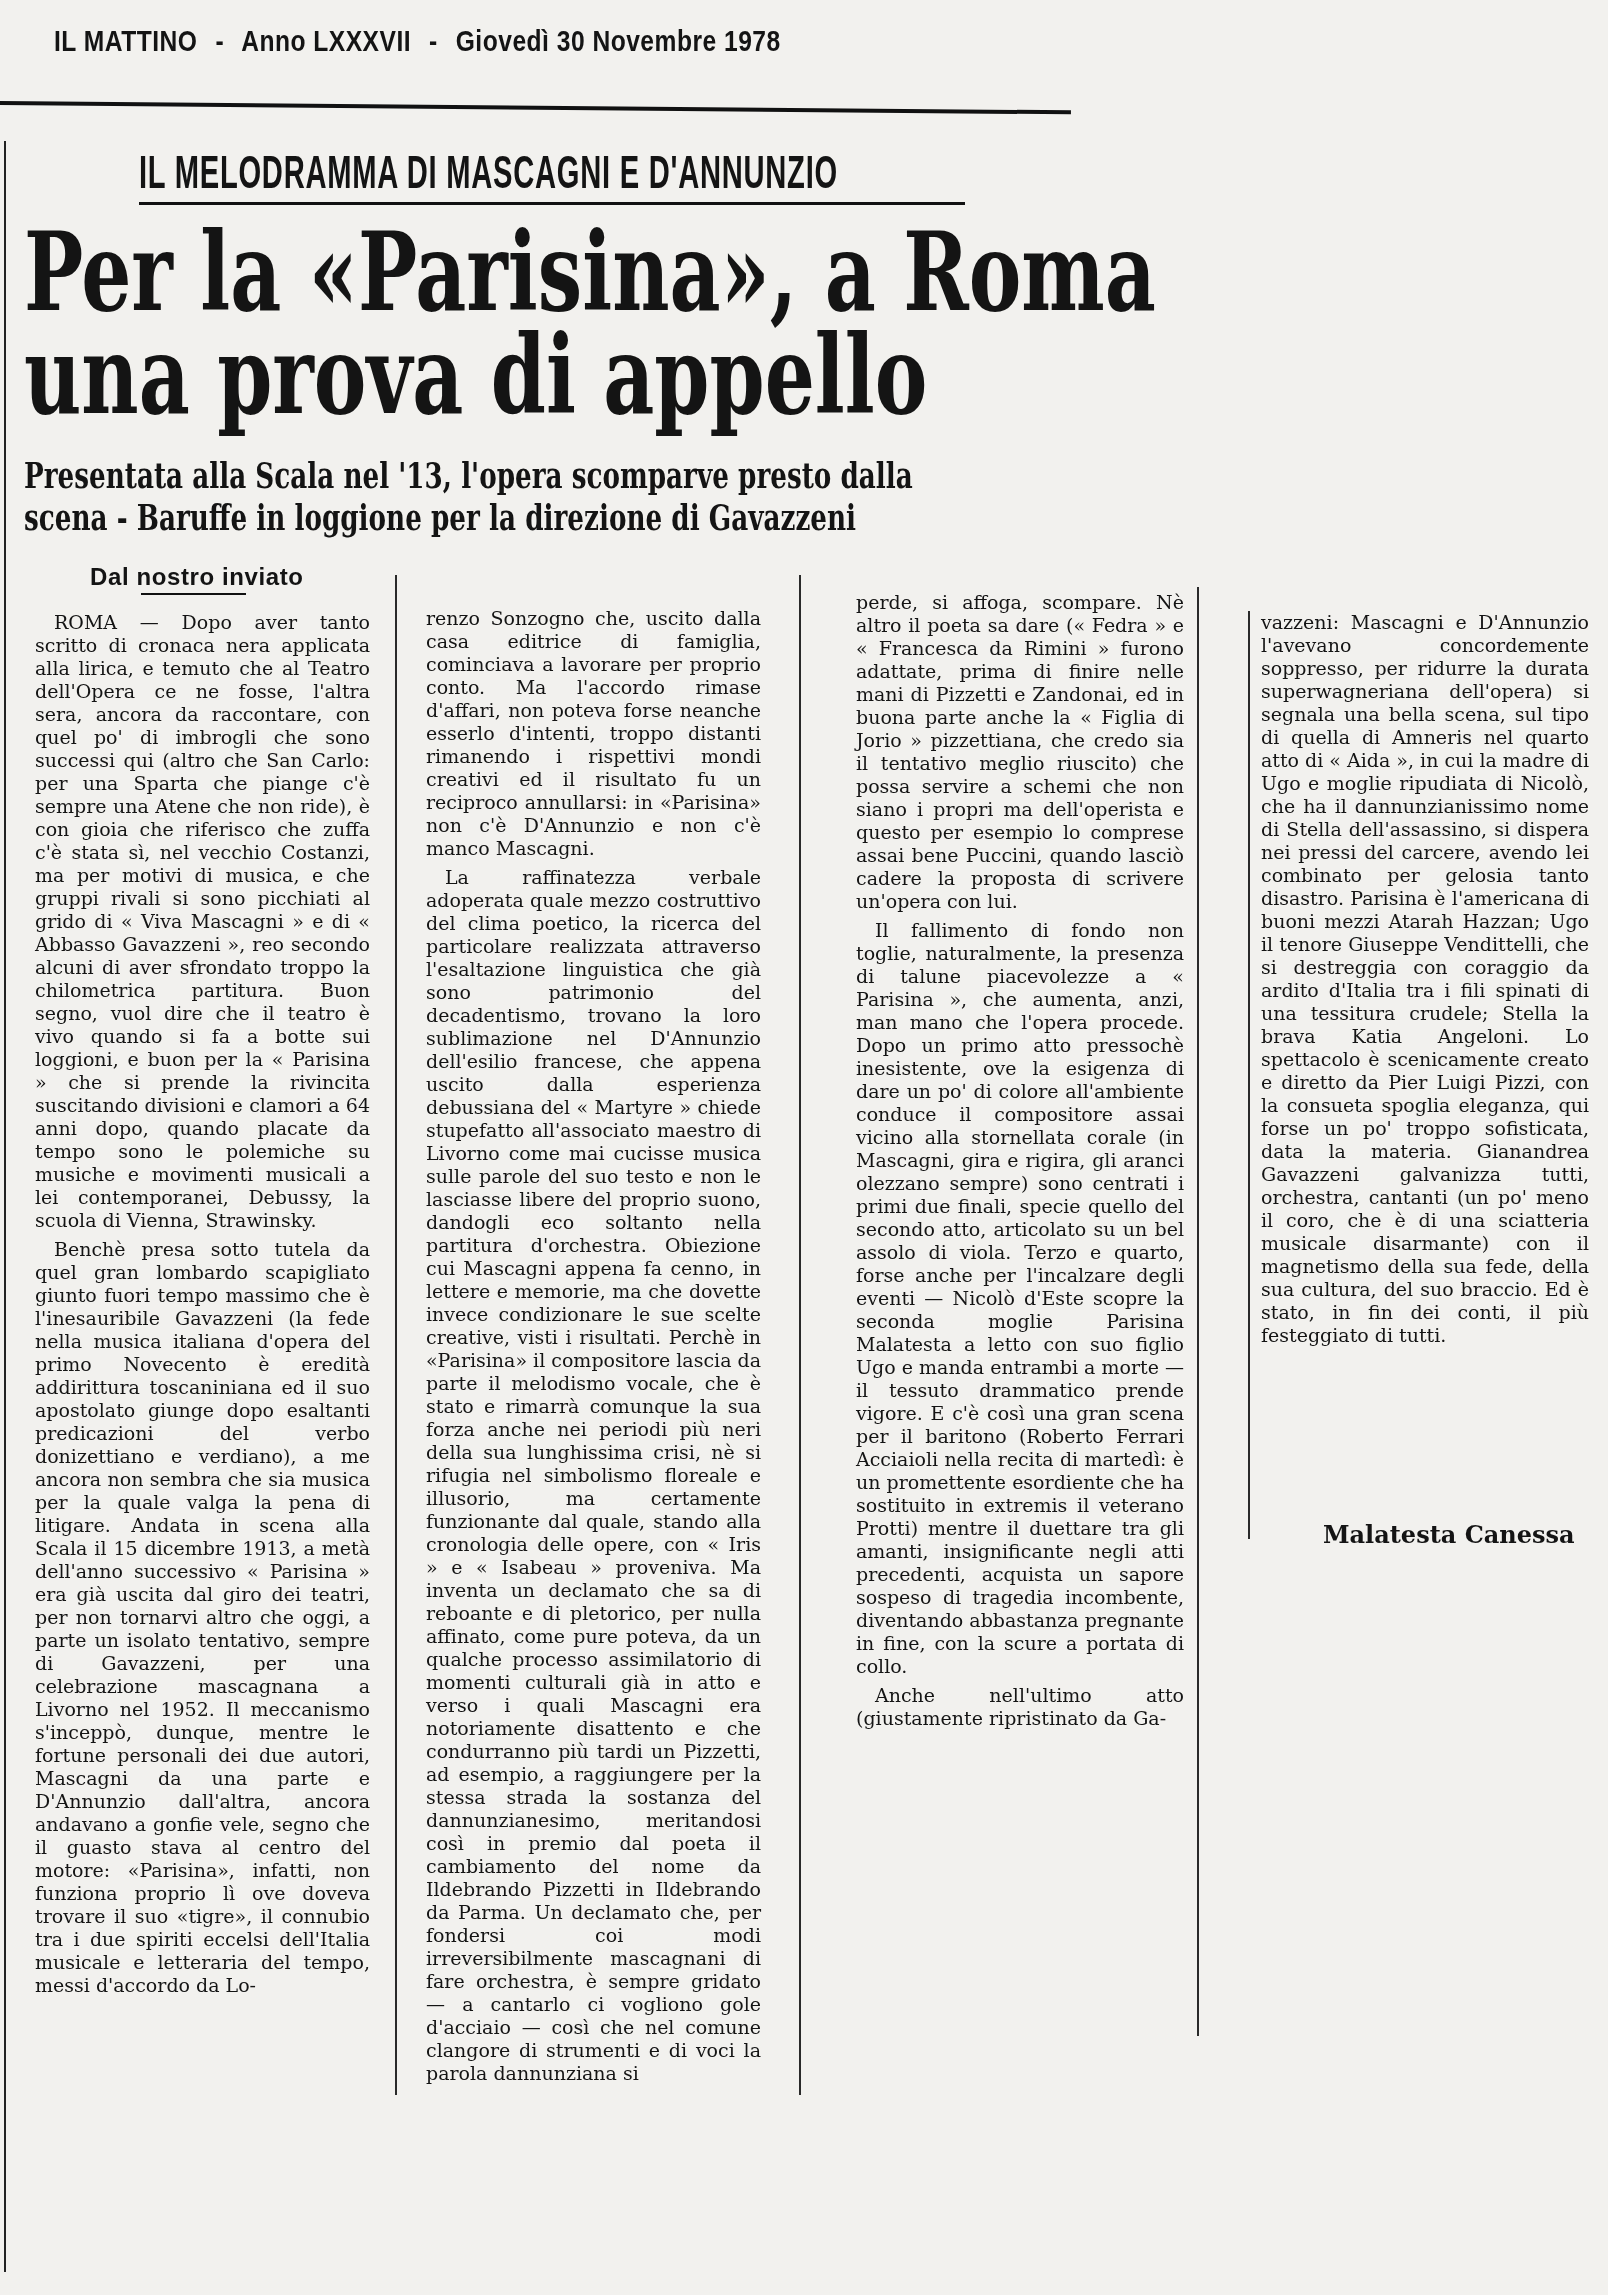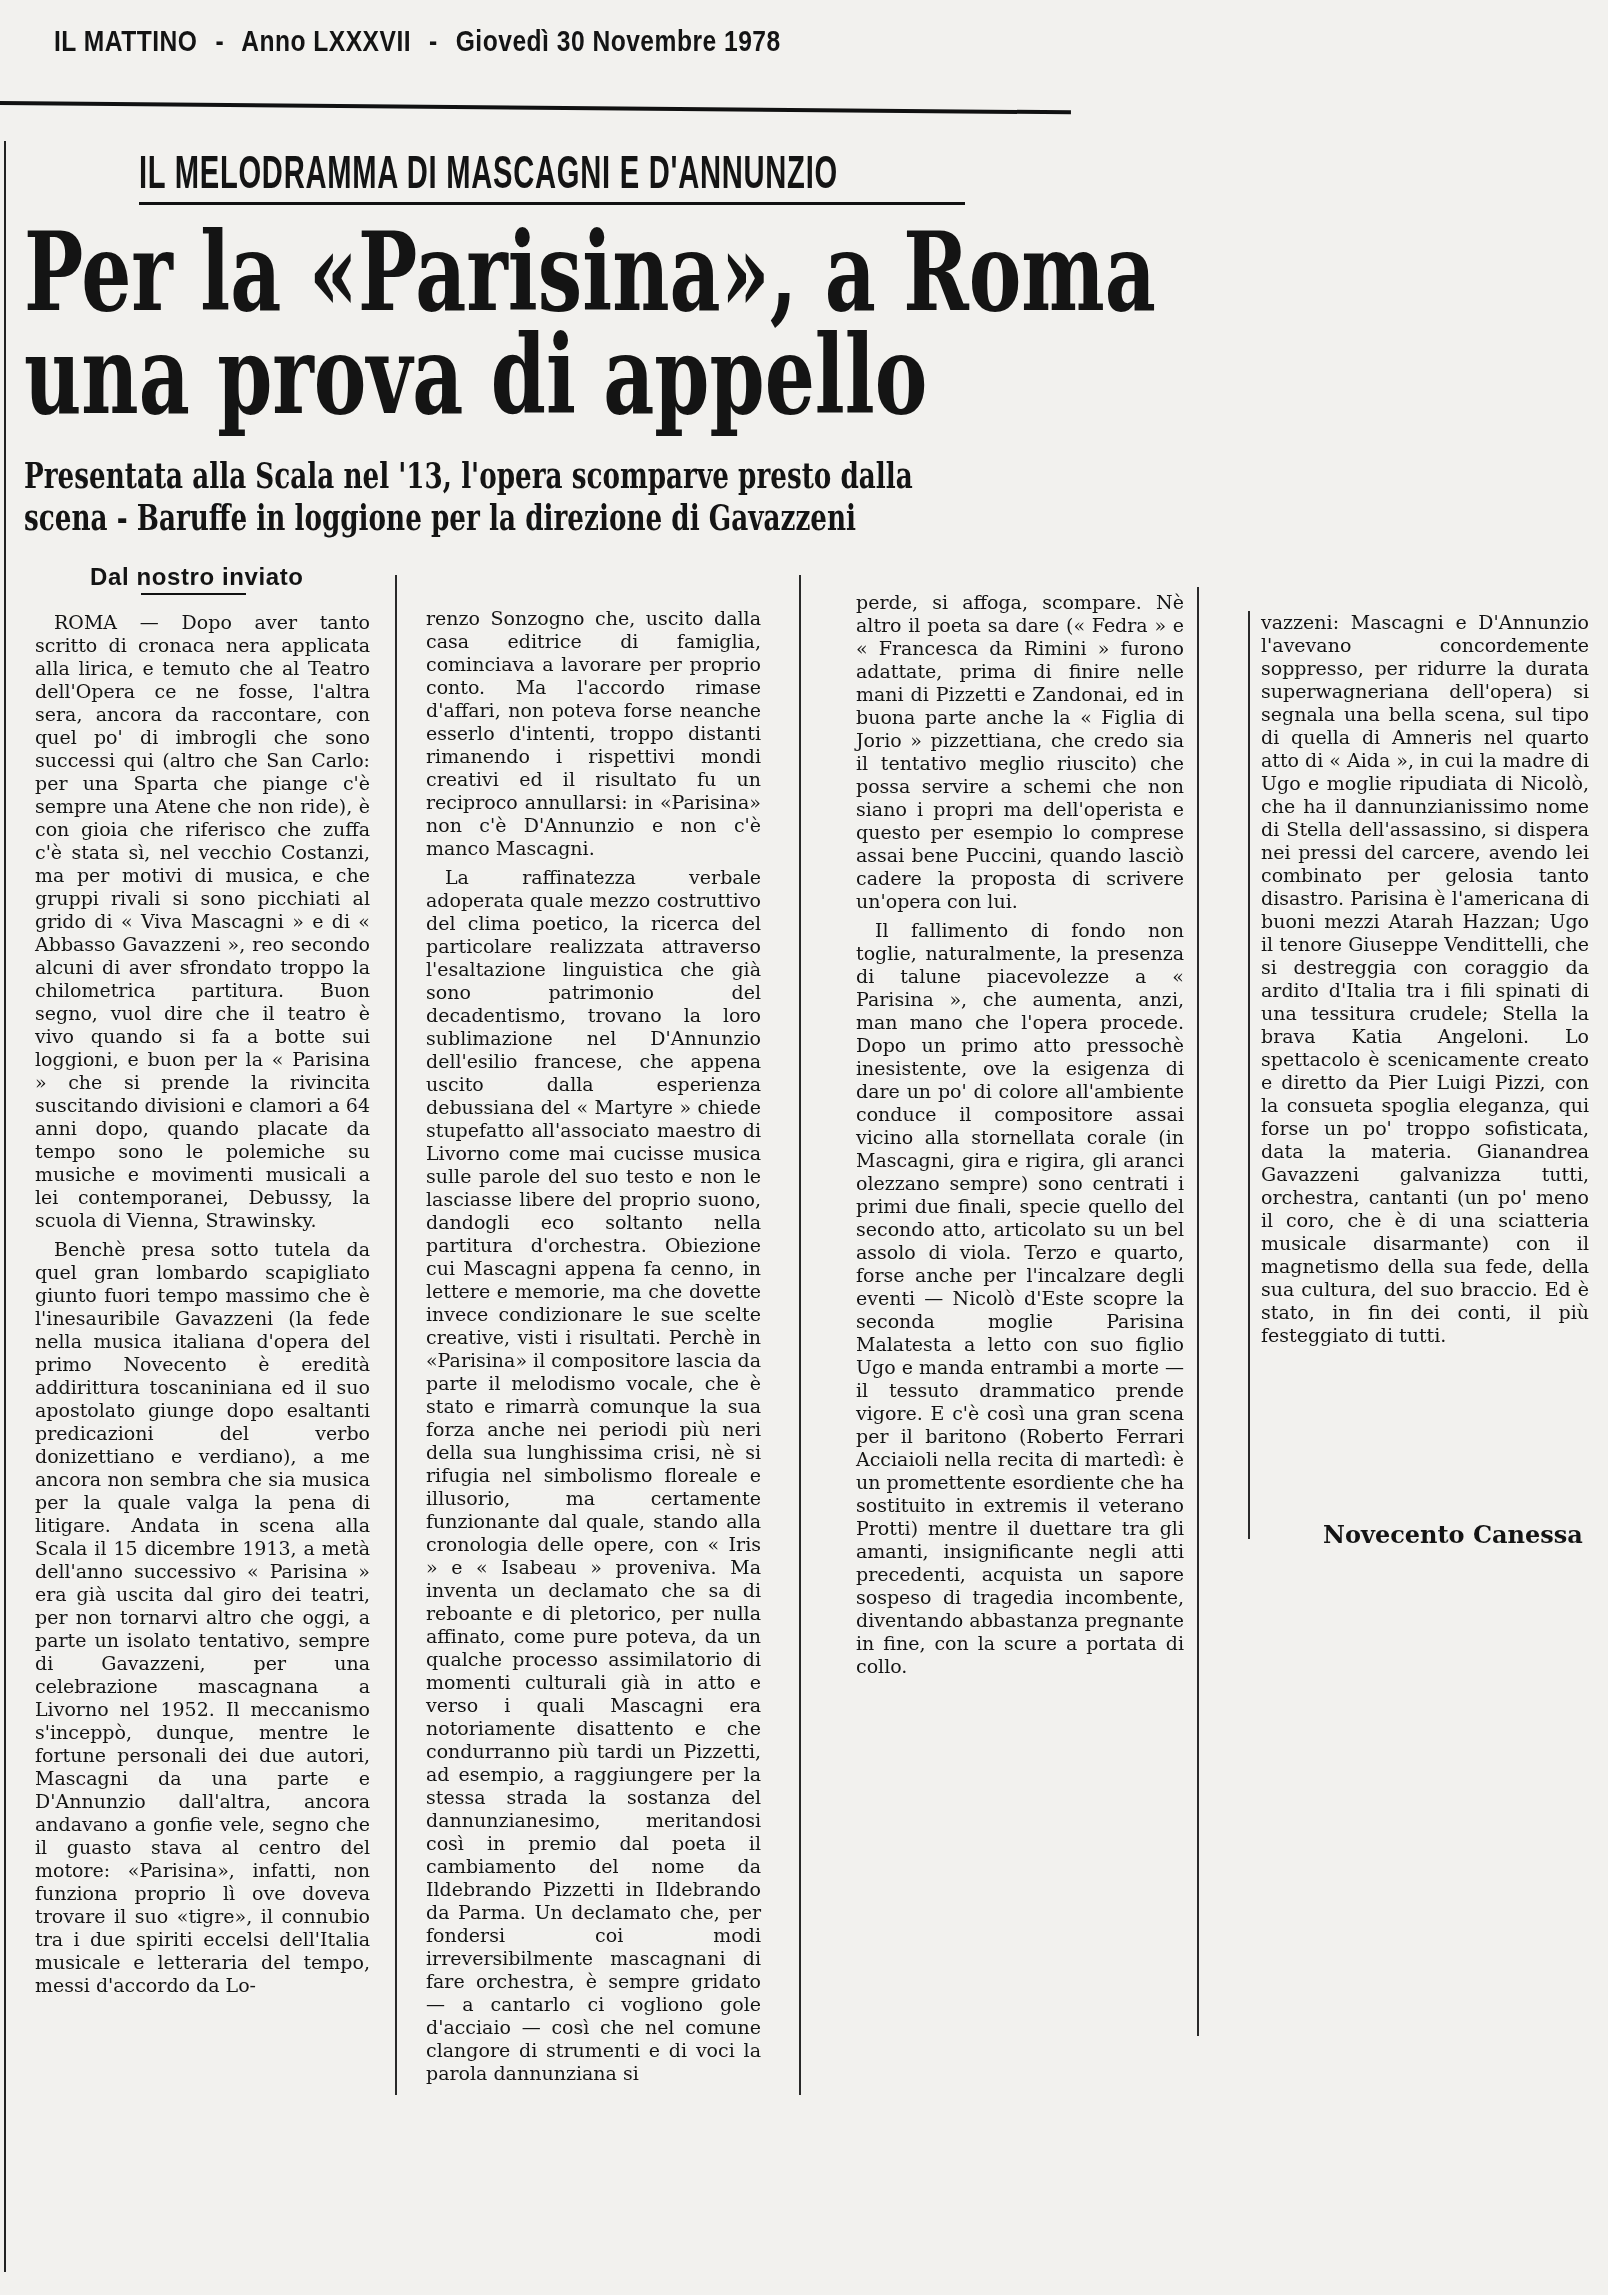--- a/index.html
+++ b/index.html
@@ -108,20 +108,21 @@
 </div>
 
 <div class="col col2">
   <p class="cont">renzo Sonzogno che, uscito dalla casa editrice di famiglia, cominciava a lavorare per proprio conto. Ma l'accordo rimase d'affari, non poteva forse neanche esserlo d'intenti, troppo distanti rimanendo i rispettivi mondi creativi ed il risultato fu un reciproco annullarsi: in «Parisina» non c'è D'Annunzio e non c'è manco Mascagni.</p>
   <p>La raffinatezza verbale adoperata quale mezzo costruttivo del clima poetico, la ricerca del particolare realizzata attraverso l'esaltazione linguistica che già sono patrimonio del decadentismo, trovano la loro sublimazione nel D'Annunzio dell'esilio francese, che appena uscito dalla esperienza debussiana del « Martyre » chiede stupefatto all'associato maestro di Livorno come mai cucisse musica sulle parole del suo testo e non le lasciasse libere del proprio suono, dandogli eco soltanto nella partitura d'orchestra. Obiezione cui Mascagni appena fa cenno, in lettere e memorie, ma che dovette invece condizionare le sue scelte creative, visti i risultati. Perchè in «Parisina» il compositore lascia da parte il melodismo vocale, che è stato e rimarrà comunque la sua forza anche nei periodi più neri della sua lunghissima crisi, nè si rifugia nel simbolismo floreale e illusorio, ma certamente funzionante dal quale, stando alla cronologia delle opere, con « Iris » e « Isabeau » proveniva. Ma inventa un declamato che sa di reboante e di pletorico, per nulla affinato, come pure poteva, da un qualche processo assimilatorio di momenti culturali già in atto e verso i quali Mascagni era notoriamente disattento e che condurranno più tardi un Pizzetti, ad esempio, a raggiungere per la stessa strada la sostanza del dannunzianesimo, meritandosi così in premio dal poeta il cambiamento del nome da Ildebrando Pizzetti in Ildebrando da Parma. Un declamato che, per fondersi coi modi irreversibilmente mascagnani di fare orchestra, è sempre gridato — a cantarlo ci vogliono gole d'acciaio — così che nel comune clangore di strumenti e di voci la parola dannunziana si</p>
 </div>
 
 <div class="col col3">
   <p class="cont">perde, si affoga, scompare. Nè altro il poeta sa dare (« Fedra » e « Francesca da Rimini » furono adattate, prima di finire nelle mani di Pizzetti e Zandonai, ed in buona parte anche la « Figlia di Jorio » pizzettiana, che credo sia il tentativo meglio riuscito) che possa servire a schemi che non siano i propri ma dell'operista e questo per esempio lo comprese assai bene Puccini, quando lasciò cadere la proposta di scrivere un'opera con lui.</p>
   <p>Il fallimento di fondo non toglie, naturalmente, la presenza di talune piacevolezze a « Parisina », che aumenta, anzi, man mano che l'opera procede. Dopo un primo atto pressochè inesistente, ove la esigenza di dare un po' di colore all'ambiente conduce il compositore assai vicino alla stornellata corale (in Mascagni, gira e rigira, gli aranci olezzano sempre) sono centrati i primi due finali, specie quello del secondo atto, articolato su un bel assolo di viola. Terzo e quarto, forse anche per l'incalzare degli eventi — Nicolò d'Este scopre la seconda moglie Parisina Malatesta a letto con suo figlio Ugo e manda entrambi a morte — il tessuto drammatico prende vigore. E c'è così una gran scena per il baritono (Roberto Ferrari Acciaioli nella recita di martedì: è un promettente esordiente che ha sostituito in extremis il veterano Protti) mentre il duettare tra gli amanti, insignificante negli atti precedenti, acquista un sapore sospeso di tragedia incombente, diventando abbastanza pregnante in fine, con la scure a portata di collo.</p>
+  <p>Anche nell'ultimo atto (giustamente ripristinato da Ga-</p>
 </div>
 
 <div class="col col4">
   <p class="cont"><span>vazzeni: Mascagni e D'Annunzio l'avevano concordemente soppresso, per ridurre la durata superwagneriana dell'opera) si segnala una bella scena, sul tipo di quella di Amneris nel quarto atto di « Aida », in cui la madre di Ugo e moglie ripudiata di Nicolò, che ha il dannunzianissimo nome di Stella dell'assassino, si dispera nei pressi del carcere, avendo lei combinato per gelosia tanto disastro. </span><span class="underline-hand">Parisina è l'americana di buoni mezzi Atarah Hazzan;</span><span> Ugo il tenore Giuseppe Vendittelli, che si destreggia con coraggio da ardito d'Italia tra i fili spinati di una tessitura crudele; Stella la brava Katia Angeloni. Lo spettacolo è scenicamente creato e diretto da Pier Luigi Pizzi, con la consueta spoglia eleganza, qui forse un po' troppo sofisticata, data la materia. Gianandrea Gavazzeni galvanizza tutti, orchestra, cantanti (un po' meno il coro, che è di una sciatteria musicale disarmante) con il magnetismo della sua fede, della sua cultura, del suo braccio. Ed è stato, in fin dei conti, il più festeggiato di tutti.</span></p>
 </div>
 
-<div class="signature">Novecento Canessa</div>
+<div class="signature">Malatesta Canessa</div>
 
 
 </body></html>

